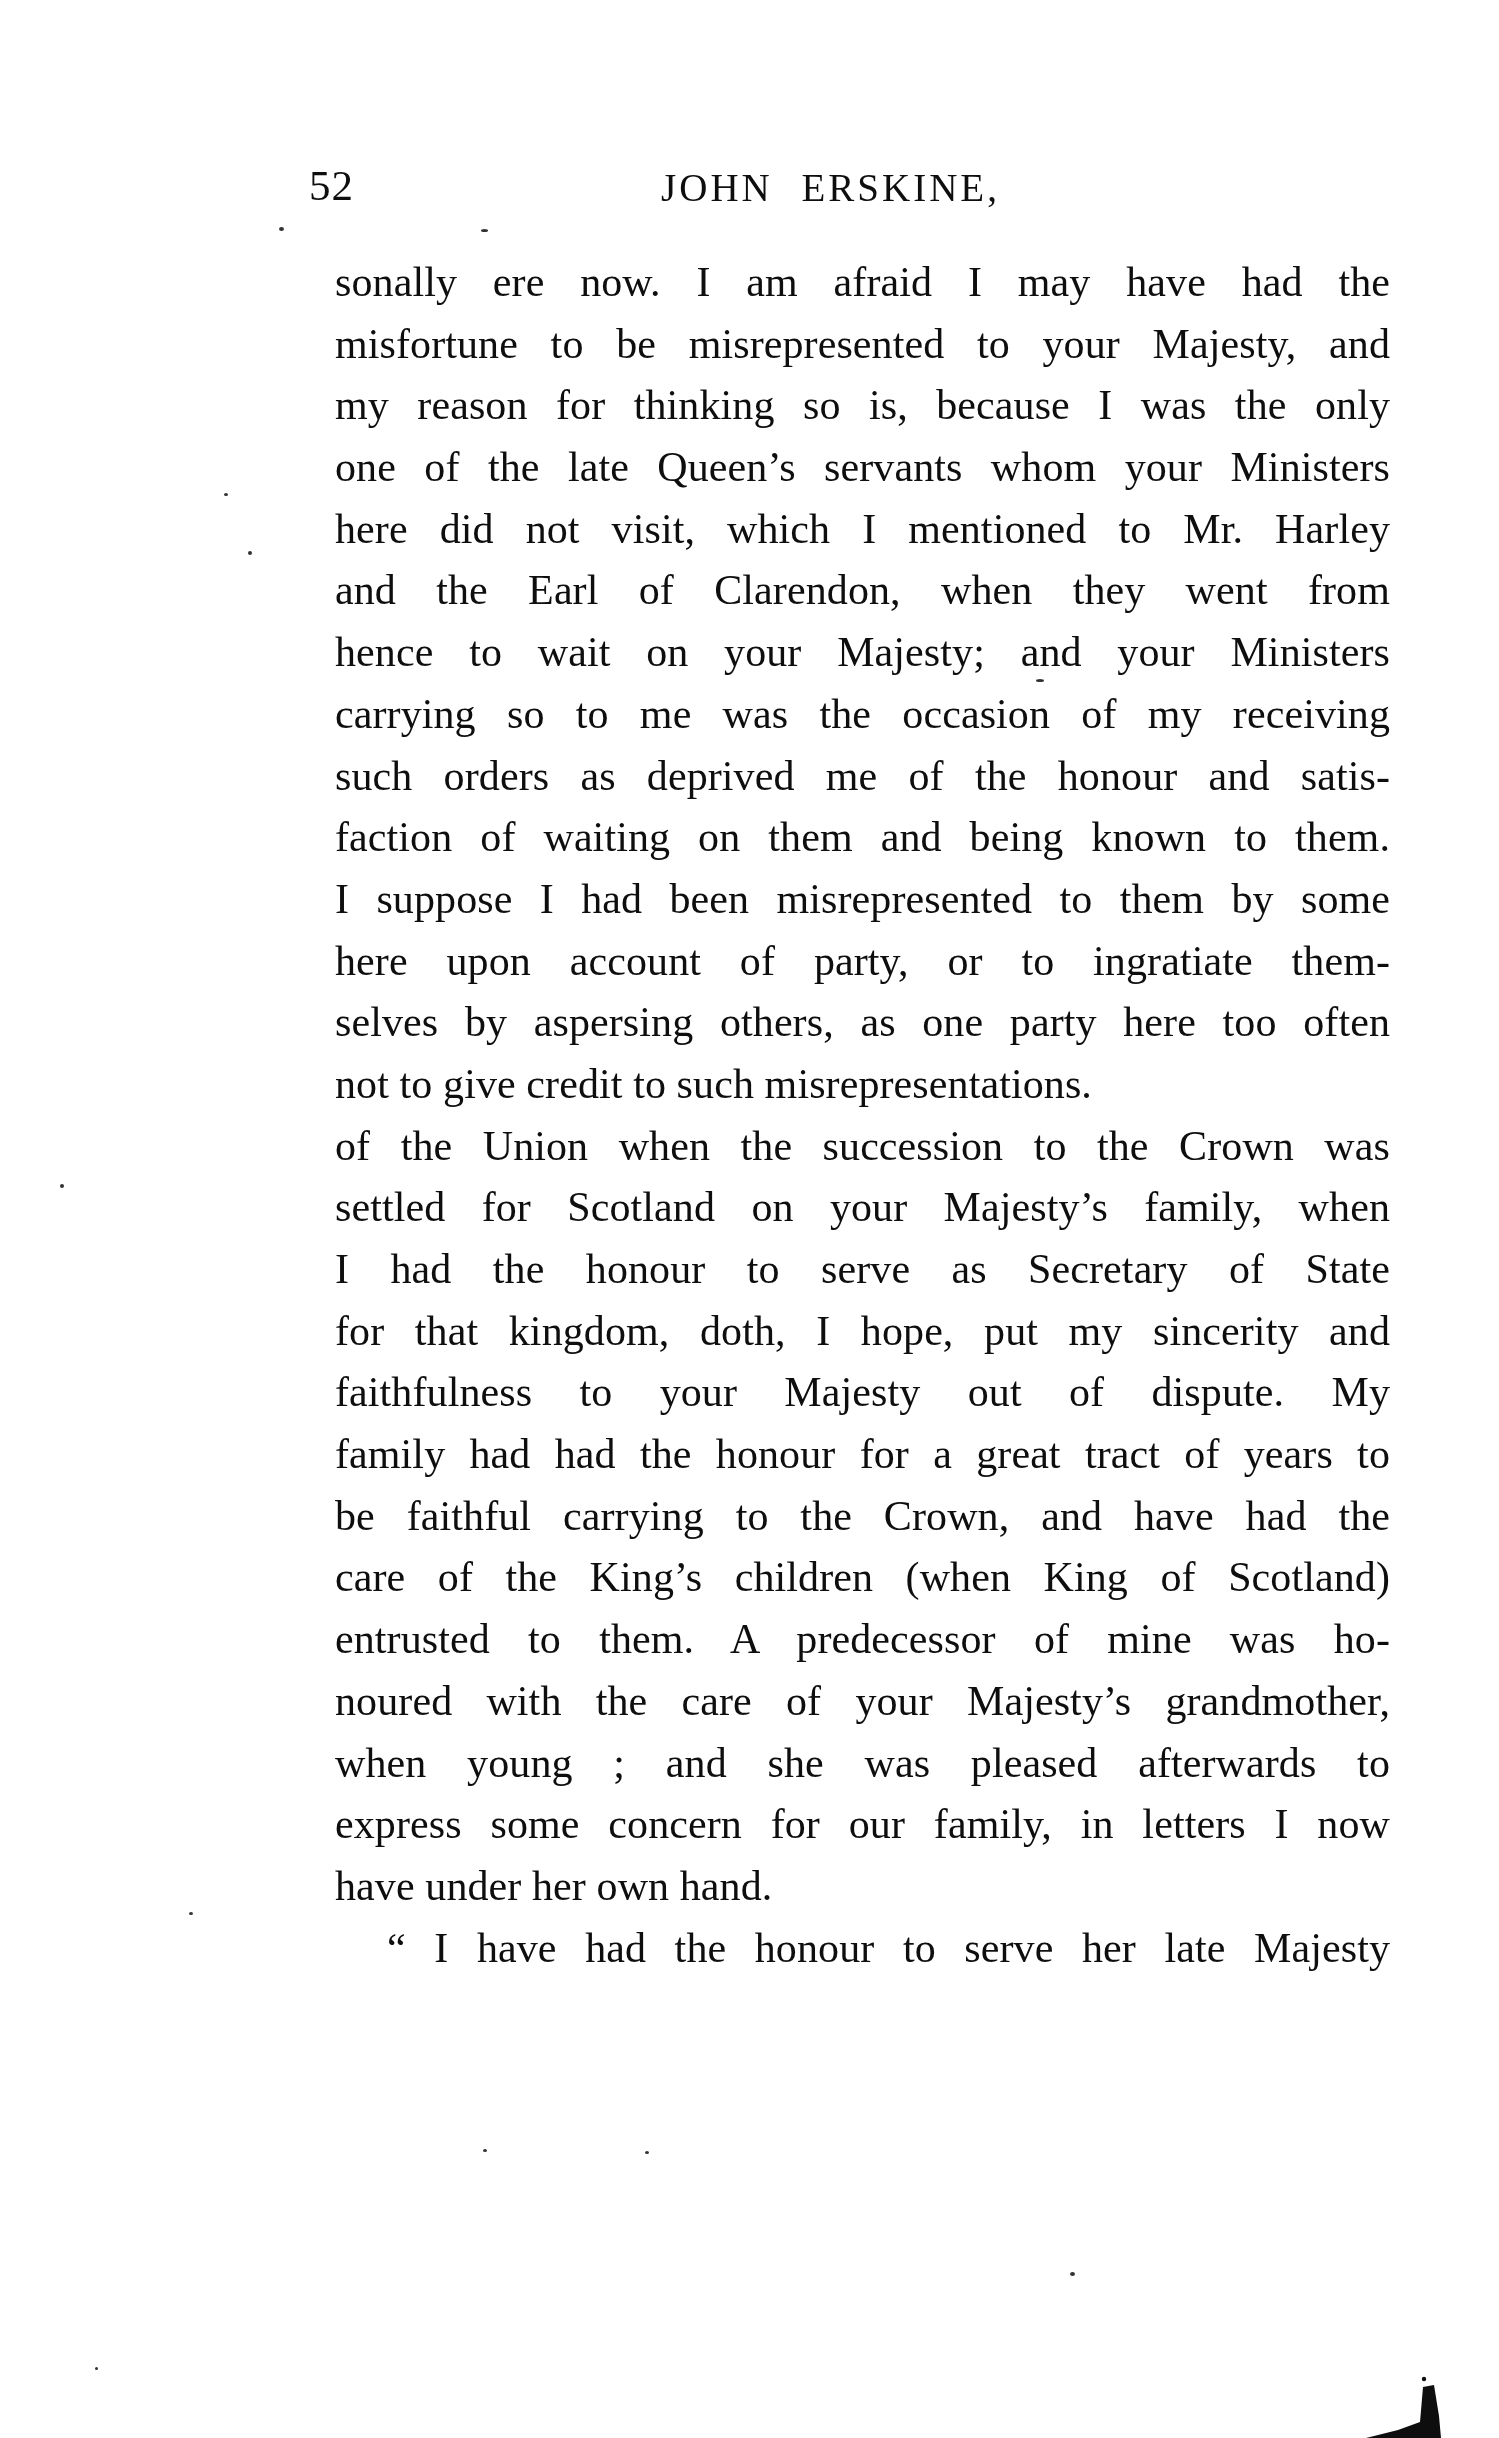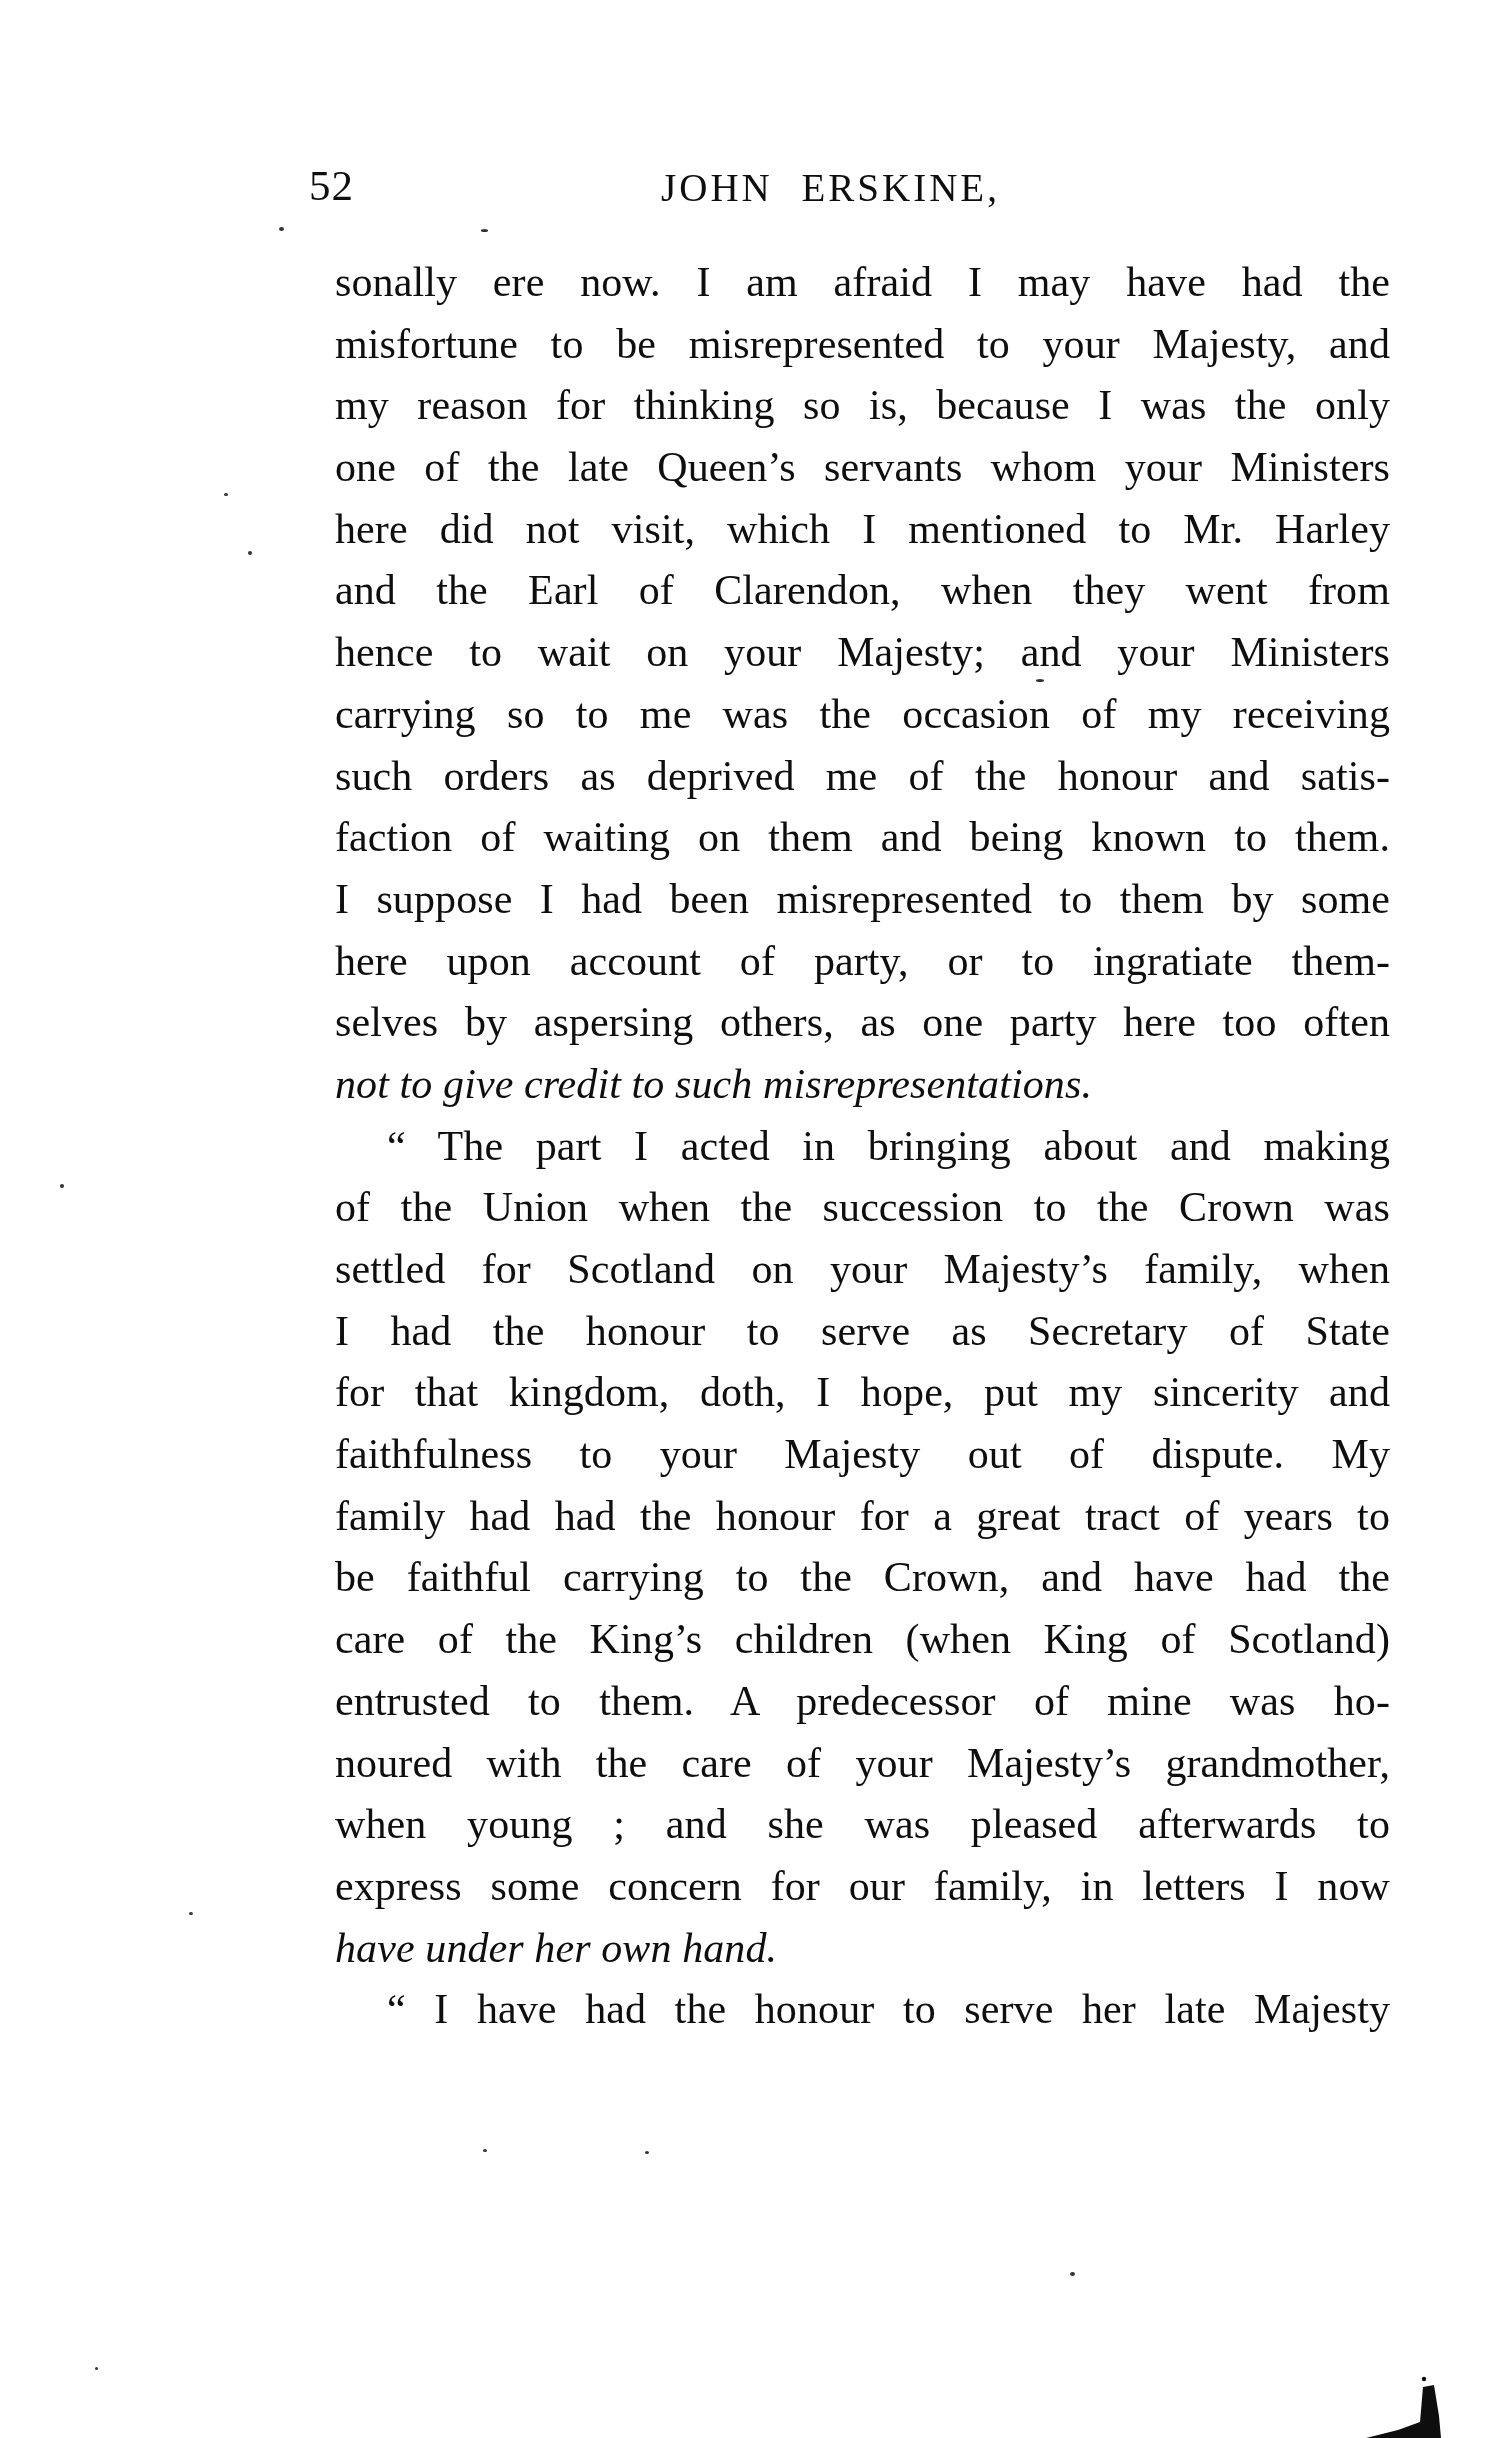--- a/index.html
+++ b/index.html
@@ -24,21 +24,21 @@
   }
   .text-block{
     position:absolute;left:303px;top:252px;width:1055px;margin-left:32px;
   }
   .line{
     height:61.7px;line-height:61.7px;font-size:42px;
     white-space:nowrap;
     text-align:justify;text-align-last:justify;
     letter-spacing:0.1px;
   }
-  .line.para-end{text-align:center;text-align-last:left;font-style:italic;}
+  .line.para-end{text-align:center;text-align-last:left;}
   .line.indent{text-indent:52px;}
   .speck{position:absolute;background:var(--ink,#0e0e0e);border-radius:50%;opacity:.85;}
   .blob{position:absolute;left:1358px;top:2376px;width:141px;height:62px;}
 </style>
 </head>
 <body style="--paper: #ffffff; --ink: #0e0e0e;">
 
 <div class="page">
 
   <div class="page-header">
@@ -54,21 +54,20 @@
       <div class="line">here did not visit, which I mentioned to Mr. Harley</div>
       <div class="line">and the Earl of Clarendon, when they went from</div>
       <div class="line">hence to wait on your Majesty; and your Ministers</div>
       <div class="line">carrying so to me was the occasion of my receiving</div>
       <div class="line">such orders as deprived me of the honour and satis-</div>
       <div class="line">faction of waiting on them and being known to them.</div>
       <div class="line">I suppose I had been misrepresented to them by some</div>
       <div class="line">here upon account of party, or to ingratiate them-</div>
       <div class="line">selves by aspersing others, as one party here too often</div>
       <div class="line para-end">not to give credit to such misrepresentations.</div>
-      <div class="line indent">“ The part I acted in bringing about and making</div>
       <div class="line">of the Union when the succession to the Crown was</div>
       <div class="line">settled for Scotland on your Majesty’s family, when</div>
       <div class="line">I had the honour to serve as Secretary of State</div>
       <div class="line">for that kingdom, doth, I hope, put my sincerity and</div>
       <div class="line">faithfulness to your Majesty out of dispute.  My</div>
       <div class="line">family had had the honour for a great tract of years to</div>
       <div class="line">be faithful carrying to the Crown, and have had the</div>
       <div class="line">care of the King’s children (when King of Scotland)</div>
       <div class="line">entrusted to them.  A predecessor of mine was ho-</div>
       <div class="line">noured with the care of your Majesty’s grandmother,</div>

